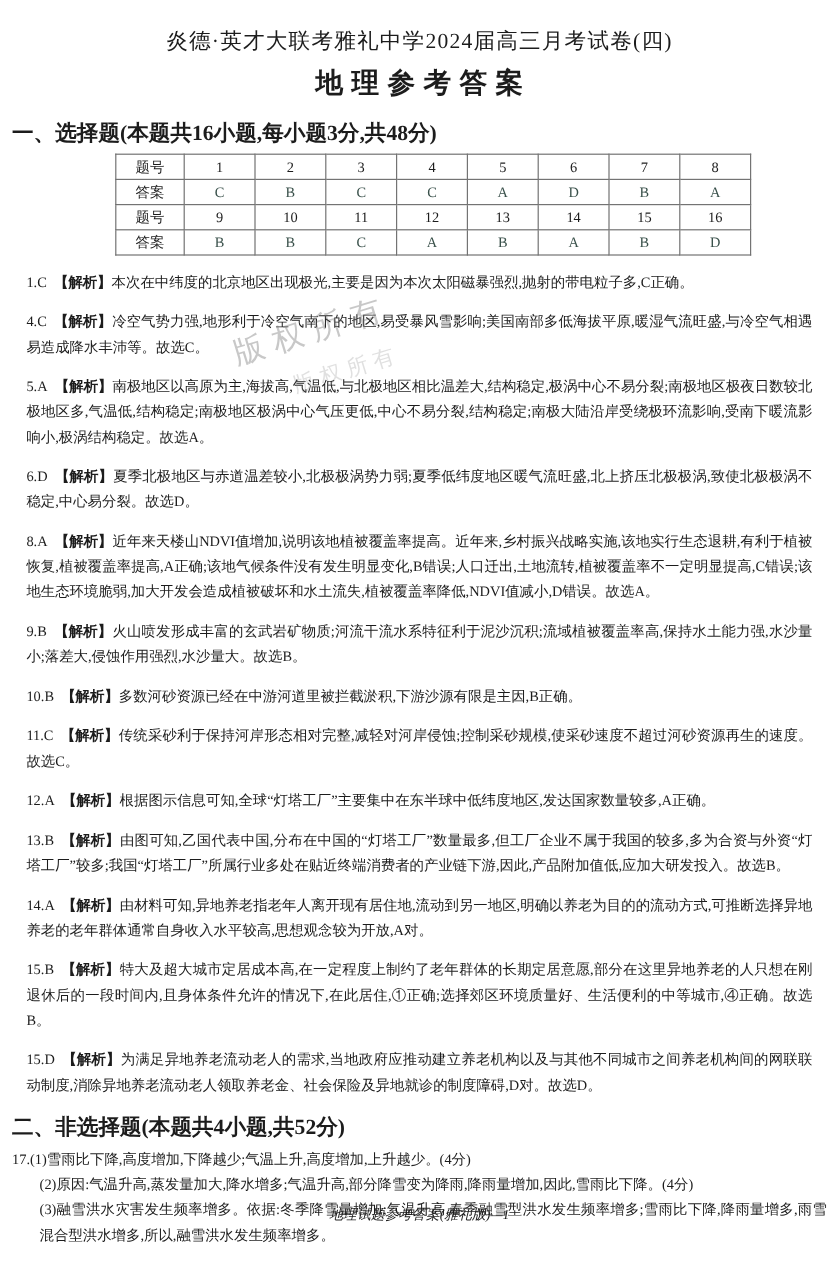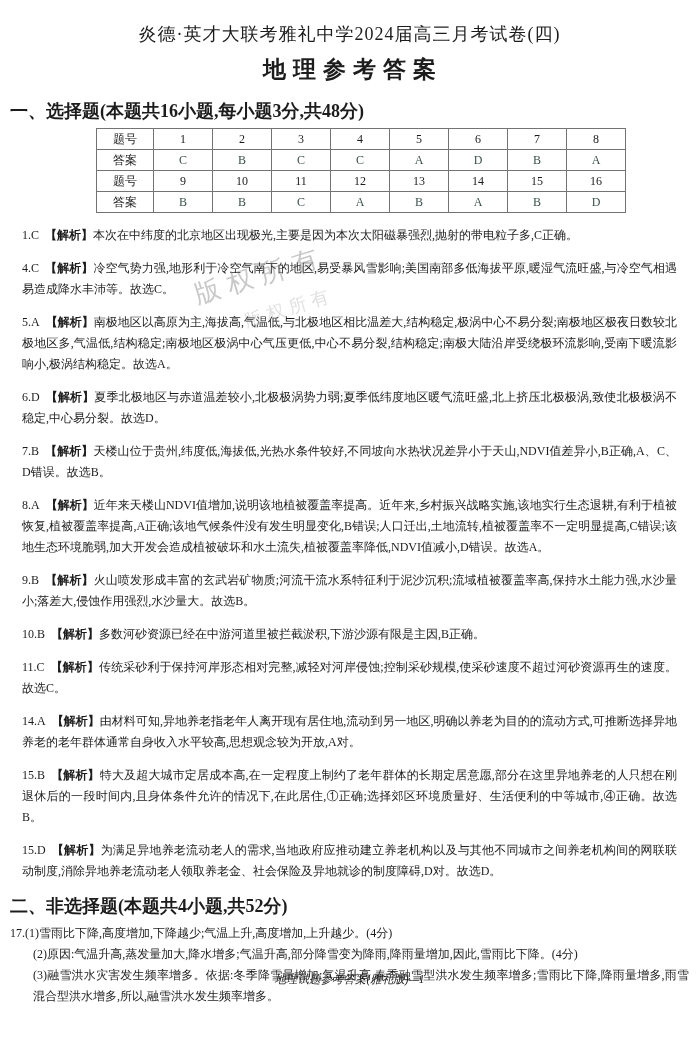--- a/index.html
+++ b/index.html
@@ -127,25 +127,26 @@
             <td class="ans">B</td>
             <td class="ans">D</td>
           </tr>
         </tbody>
     </table>
     <div id="explanations">
         <p class="exp"><span class="exp-num">1.C </span><span class="exp-tag">【解析】</span><span class="exp-body">本次在中纬度的北京地区出现极光,主要是因为本次太阳磁暴强烈,抛射的带电粒子多,C正确。</span></p>
         <p class="exp"><span class="exp-num">4.C </span><span class="exp-tag">【解析】</span><span class="exp-body">冷空气势力强,地形利于冷空气南下的地区,易受暴风雪影响;美国南部多低海拔平原,暖湿气流旺盛,与冷空气相遇易造成降水丰沛等。故选C。</span></p>
         <p class="exp"><span class="exp-num">5.A </span><span class="exp-tag">【解析】</span><span class="exp-body">南极地区以高原为主,海拔高,气温低,与北极地区相比温差大,结构稳定,极涡中心不易分裂;南极地区极夜日数较北极地区多,气温低,结构稳定;南极地区极涡中心气压更低,中心不易分裂,结构稳定;南极大陆沿岸受绕极环流影响,受南下暖流影响小,极涡结构稳定。故选A。</span></p>
         <p class="exp"><span class="exp-num">6.D </span><span class="exp-tag">【解析】</span><span class="exp-body">夏季北极地区与赤道温差较小,北极极涡势力弱;夏季低纬度地区暖气流旺盛,北上挤压北极极涡,致使北极极涡不稳定,中心易分裂。故选D。</span></p>
-        <p class="exp"><span class="exp-num">7.B </span><span class="exp-tag">【解析】</span><span class="exp-body">天楼山位于贵州,纬度低,海拔低,光热水条件较好,不同坡向水热状况差异小于天山,NDVI值差异小,B正确,A、C、D错误。故选B。</span></p>
         <p class="exp"><span class="exp-num">8.A </span><span class="exp-tag">【解析】</span><span class="exp-body">近年来天楼山NDVI值增加,说明该地植被覆盖率提高。近年来,乡村振兴战略实施,该地实行生态退耕,有利于植被恢复,植被覆盖率提高,A正确;该地气候条件没有发生明显变化,B错误;人口迁出,土地流转,植被覆盖率不一定明显提高,C错误;该地生态环境脆弱,加大开发会造成植被破坏和水土流失,植被覆盖率降低,NDVI值减小,D错误。故选A。</span></p>
         <p class="exp"><span class="exp-num">9.B </span><span class="exp-tag">【解析】</span><span class="exp-body">火山喷发形成丰富的玄武岩矿物质;河流干流水系特征利于泥沙沉积;流域植被覆盖率高,保持水土能力强,水沙量小;落差大,侵蚀作用强烈,水沙量大。故选B。</span></p>
         <p class="exp"><span class="exp-num">10.B </span><span class="exp-tag">【解析】</span><span class="exp-body">多数河砂资源已经在中游河道里被拦截淤积,下游沙源有限是主因,B正确。</span></p>
         <p class="exp"><span class="exp-num">11.C </span><span class="exp-tag">【解析】</span><span class="exp-body">传统采砂利于保持河岸形态相对完整,减轻对河岸侵蚀;控制采砂规模,使采砂速度不超过河砂资源再生的速度。故选C。</span></p>
+        <p class="exp"><span class="exp-num">12.A </span><span class="exp-tag">【解析】</span><span class="exp-body">根据图示信息可知,全球“灯塔工厂”主要集中在东半球中低纬度地区,发达国家数量较多,A正确。</span></p>
+        <p class="exp"><span class="exp-num">13.B </span><span class="exp-tag">【解析】</span><span class="exp-body">由图可知,乙国代表中国,分布在中国的“灯塔工厂”数量最多,但工厂企业不属于我国的较多,多为合资与外资“灯塔工厂”较多;我国“灯塔工厂”所属行业多处在贴近终端消费者的产业链下游,因此,产品附加值低,应加大研发投入。故选B。</span></p>
         <p class="exp"><span class="exp-num">14.A </span><span class="exp-tag">【解析】</span><span class="exp-body">由材料可知,异地养老指老年人离开现有居住地,流动到另一地区,明确以养老为目的的流动方式,可推断选择异地养老的老年群体通常自身收入水平较高,思想观念较为开放,A对。</span></p>
         <p class="exp"><span class="exp-num">15.B </span><span class="exp-tag">【解析】</span><span class="exp-body">特大及超大城市定居成本高,在一定程度上制约了老年群体的长期定居意愿,部分在这里异地养老的人只想在刚退休后的一段时间内,且身体条件允许的情况下,在此居住,①正确;选择郊区环境质量好、生活便利的中等城市,④正确。故选B。</span></p>
         <p class="exp"><span class="exp-num">15.D </span><span class="exp-tag">【解析】</span><span class="exp-body">为满足异地养老流动老人的需求,当地政府应推动建立养老机构以及与其他不同城市之间养老机构间的网联联动制度,消除异地养老流动老人领取养老金、社会保险及异地就诊的制度障碍,D对。故选D。</span></p>
       </div>
   </section>
 
   <section>
     <p class="section-heading">二、非选择题(本题共4小题,共52分)</p>
     <div id="q17">
         <p class="q17-line"><span class="q17-prefix">17.</span><span class="q17-text">(1)雪雨比下降,高度增加,下降越少;气温上升,高度增加,上升越少。(4分)</span></p>

